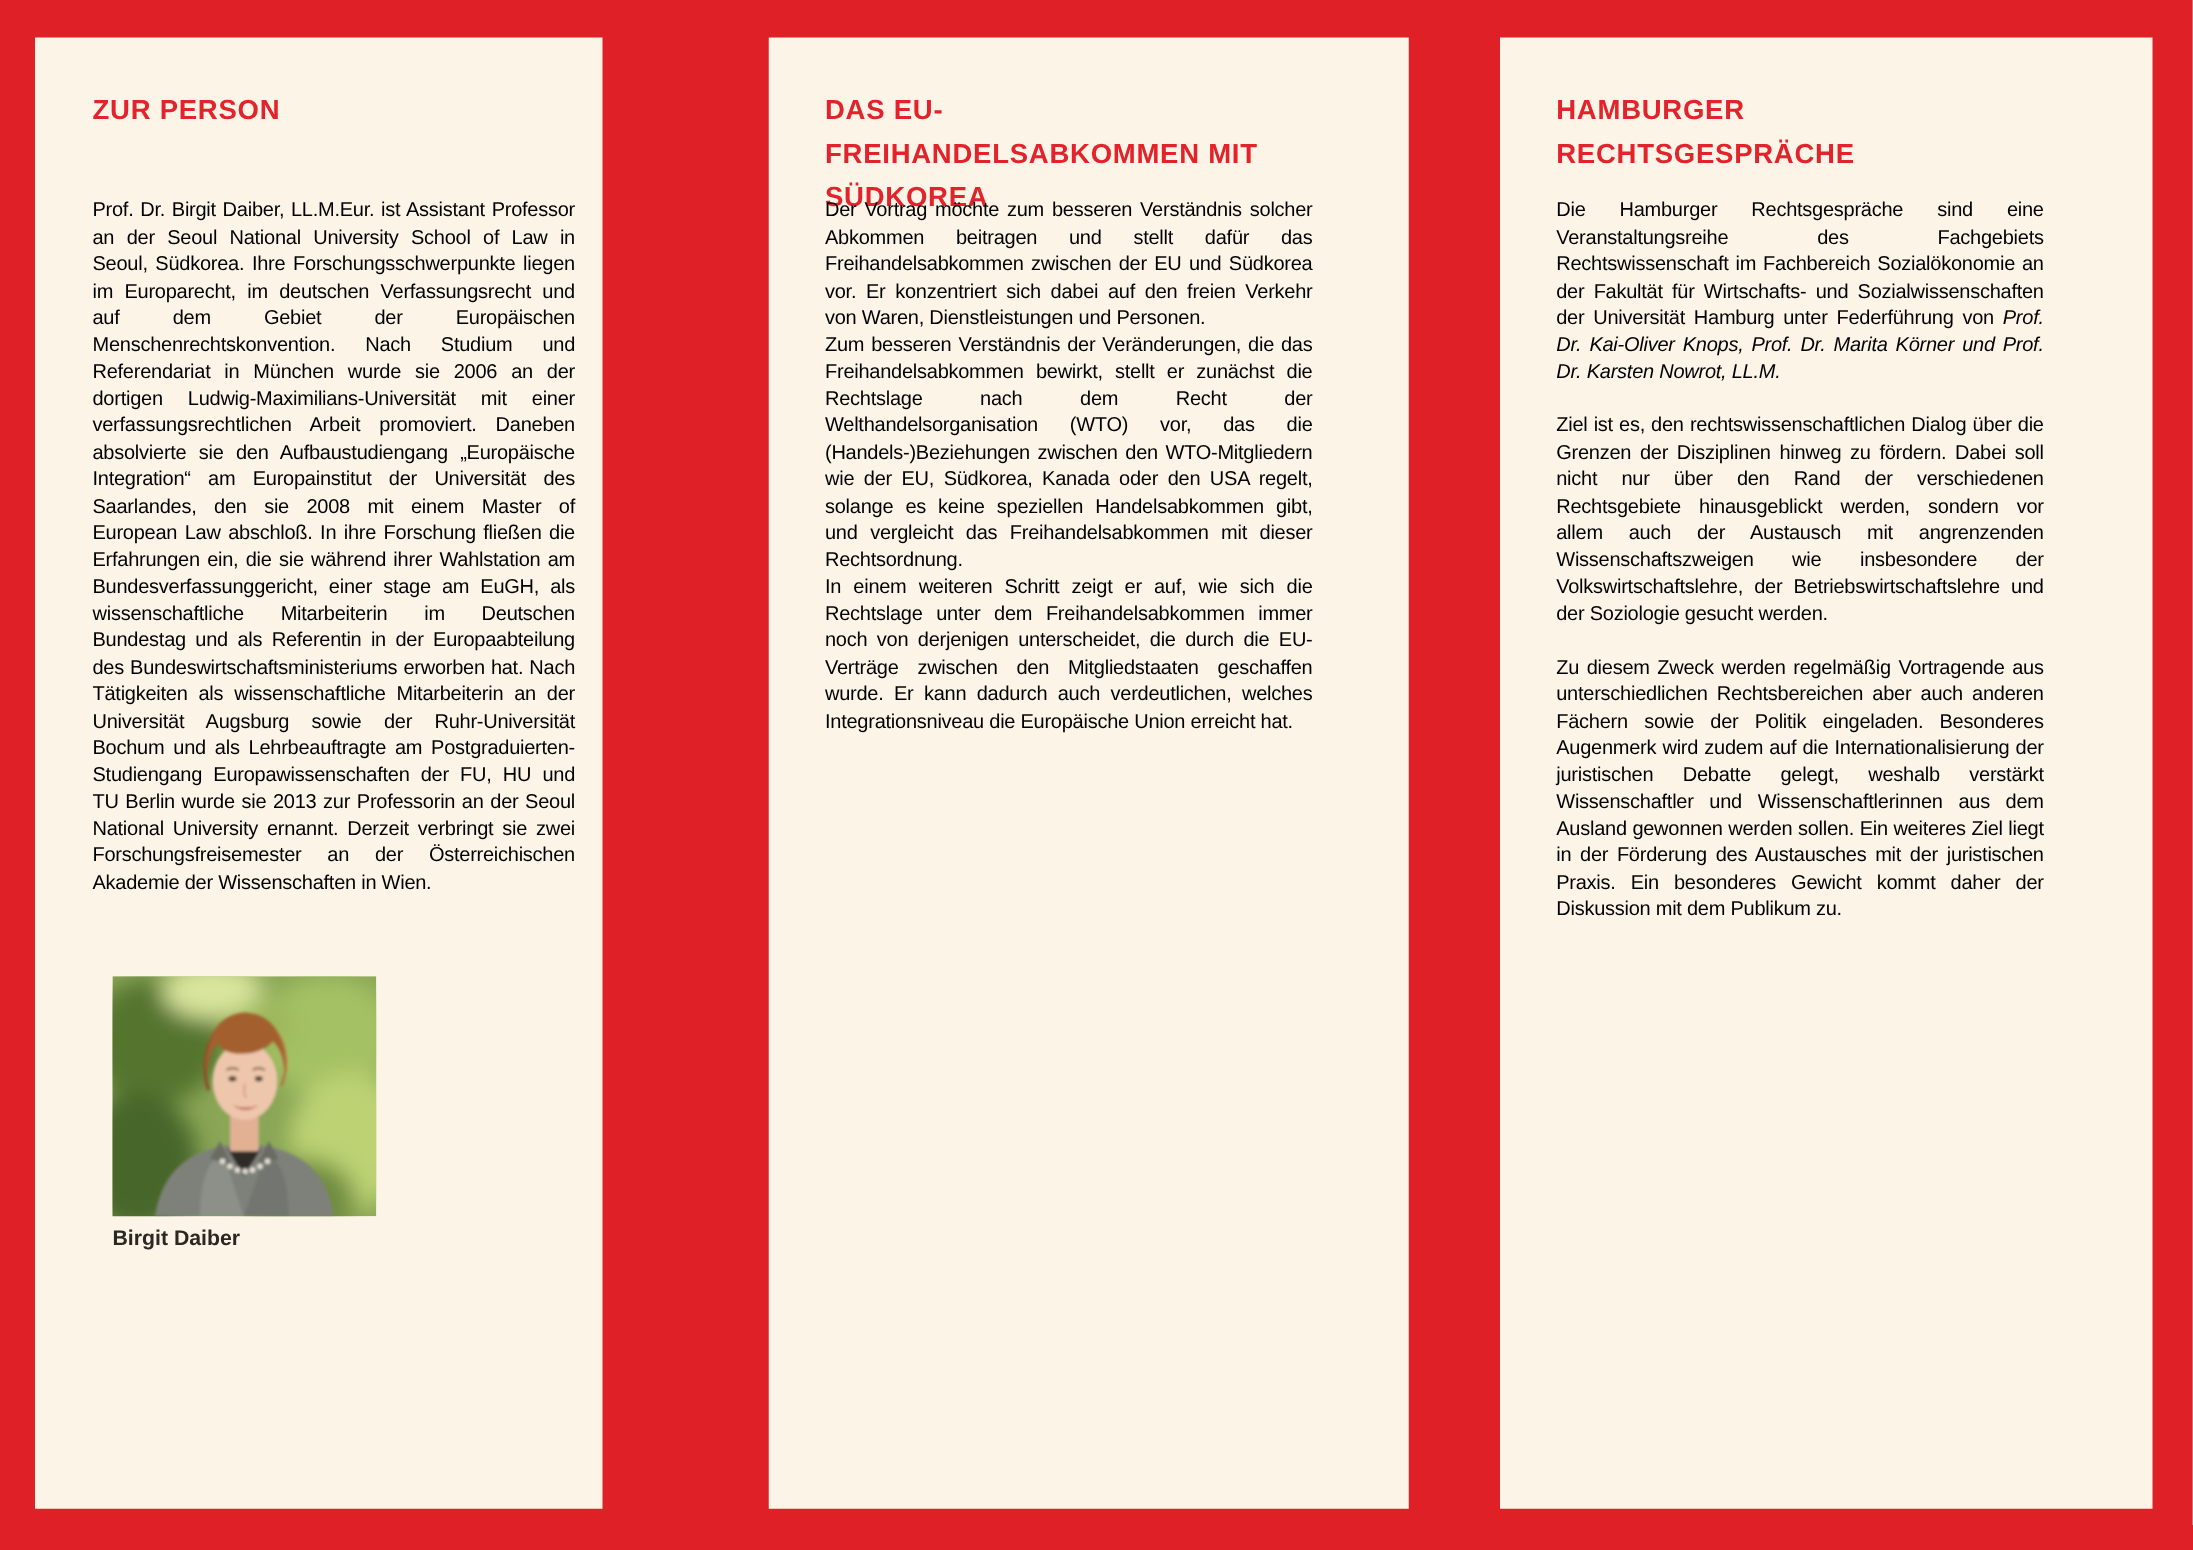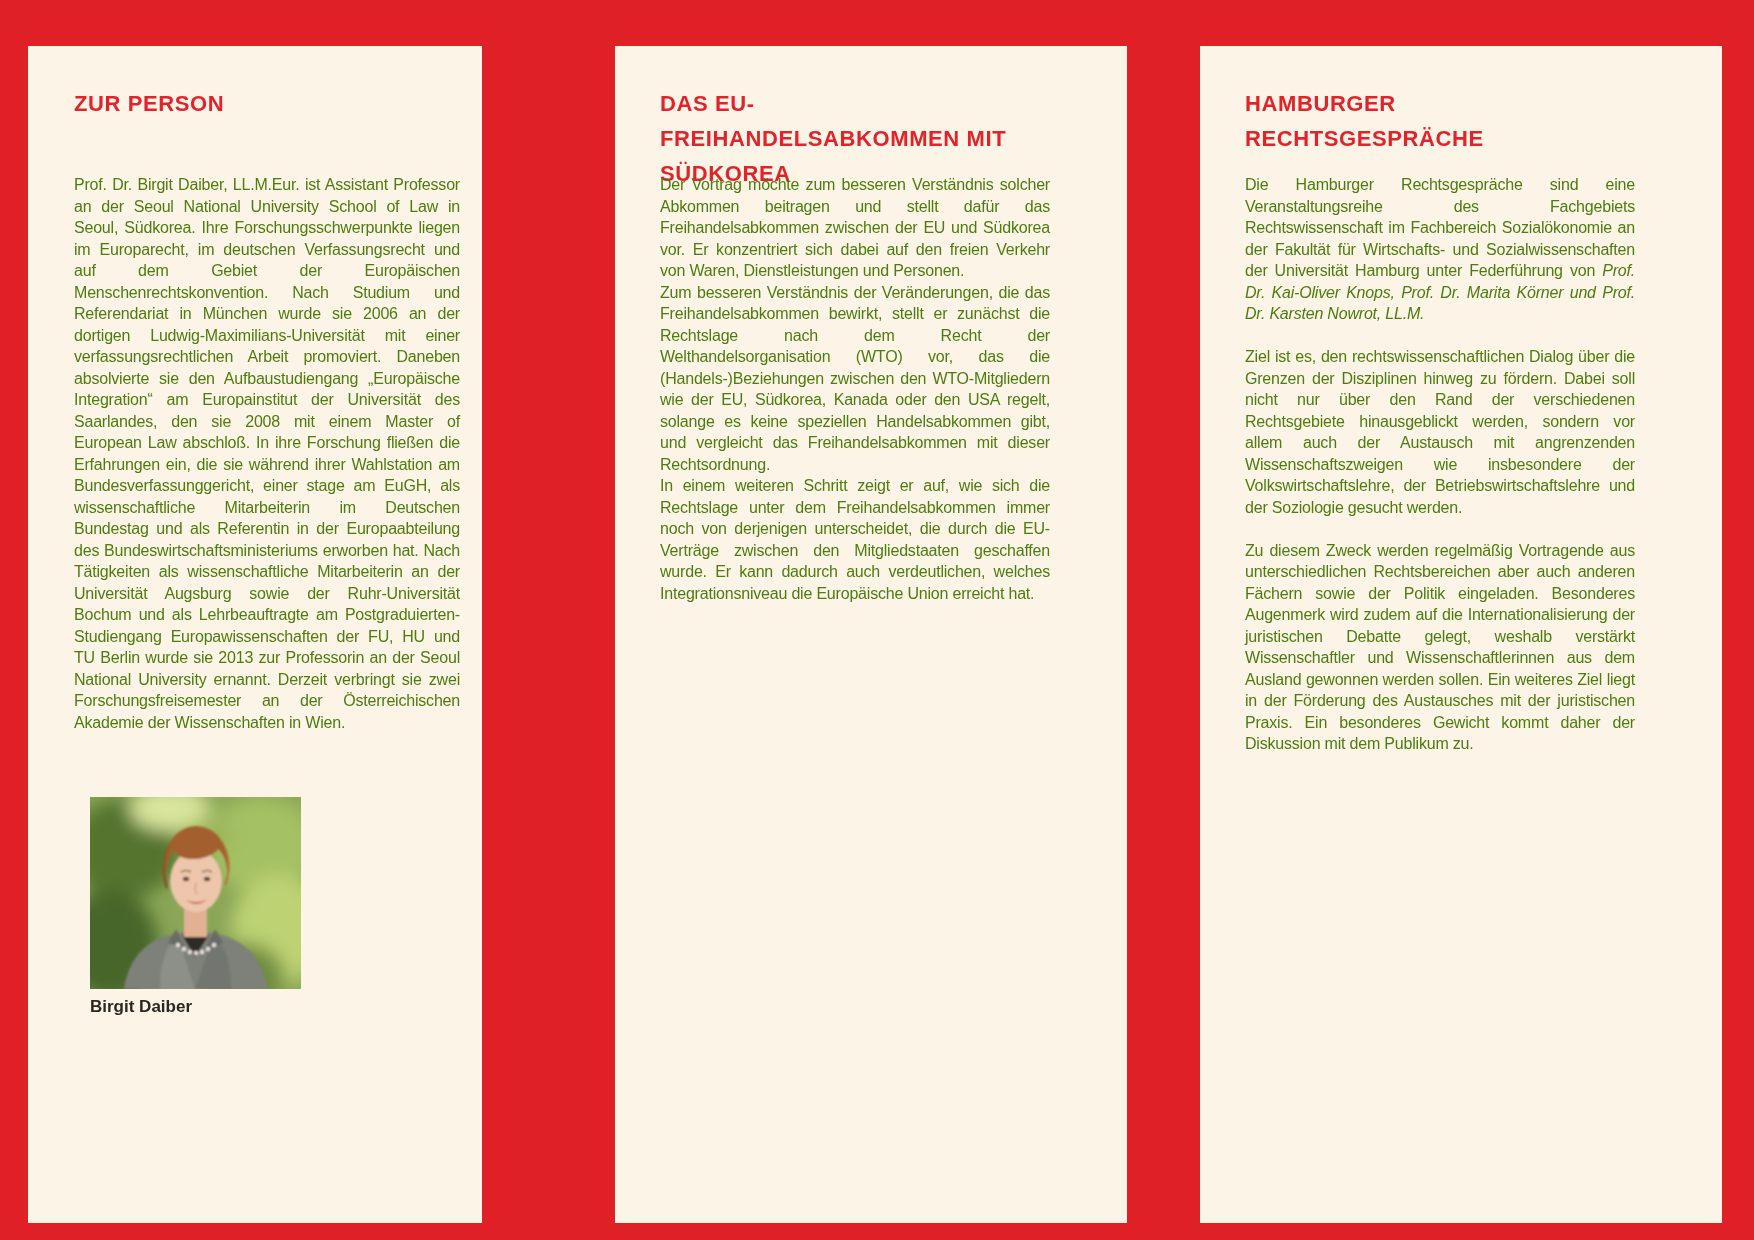--- a/index.html
+++ b/index.html
@@ -5,21 +5,21 @@
   html,body{margin:0;padding:0;background:#b9b9b9;}
   .page{
     position:relative;
     width:1754px;height:1240px;
     background:#DF2127;
     font-family:"Liberation Sans", sans-serif;
     overflow:hidden;
   }
   .panel{
     position:absolute;
-    top:46px;height:1177px;
+    top:30px;height:1177px;
     background:#FBF4E7;
     box-sizing:border-box;
   }
   .panel-1{left:28px;width:454px;}
   .panel-2{left:615px;width:512px;}
   .panel-3{left:1200px;width:522px;}
   .content{
     box-sizing:border-box;
     padding-top:40px;
     margin-left:46px;
@@ -31,21 +31,21 @@
   h2.heading{
     margin:0;
     color:#E3232B;
     font-size:22px;
     line-height:35px;
     font-weight:bold;
     letter-spacing:0.6px;
   }
   p.body{
     margin:0;
-    color:#4d7c0f;
+    color:#000000;
     font-size:16px;
     letter-spacing:-0.2px;
     line-height:21.5px;
     text-align:justify;
     hyphens:auto;
     -webkit-hyphens:auto;
   }
   p.body.spaced{margin-top:21.5px;}
   p.body em{font-style:italic;}
   figure.photo-figure{

